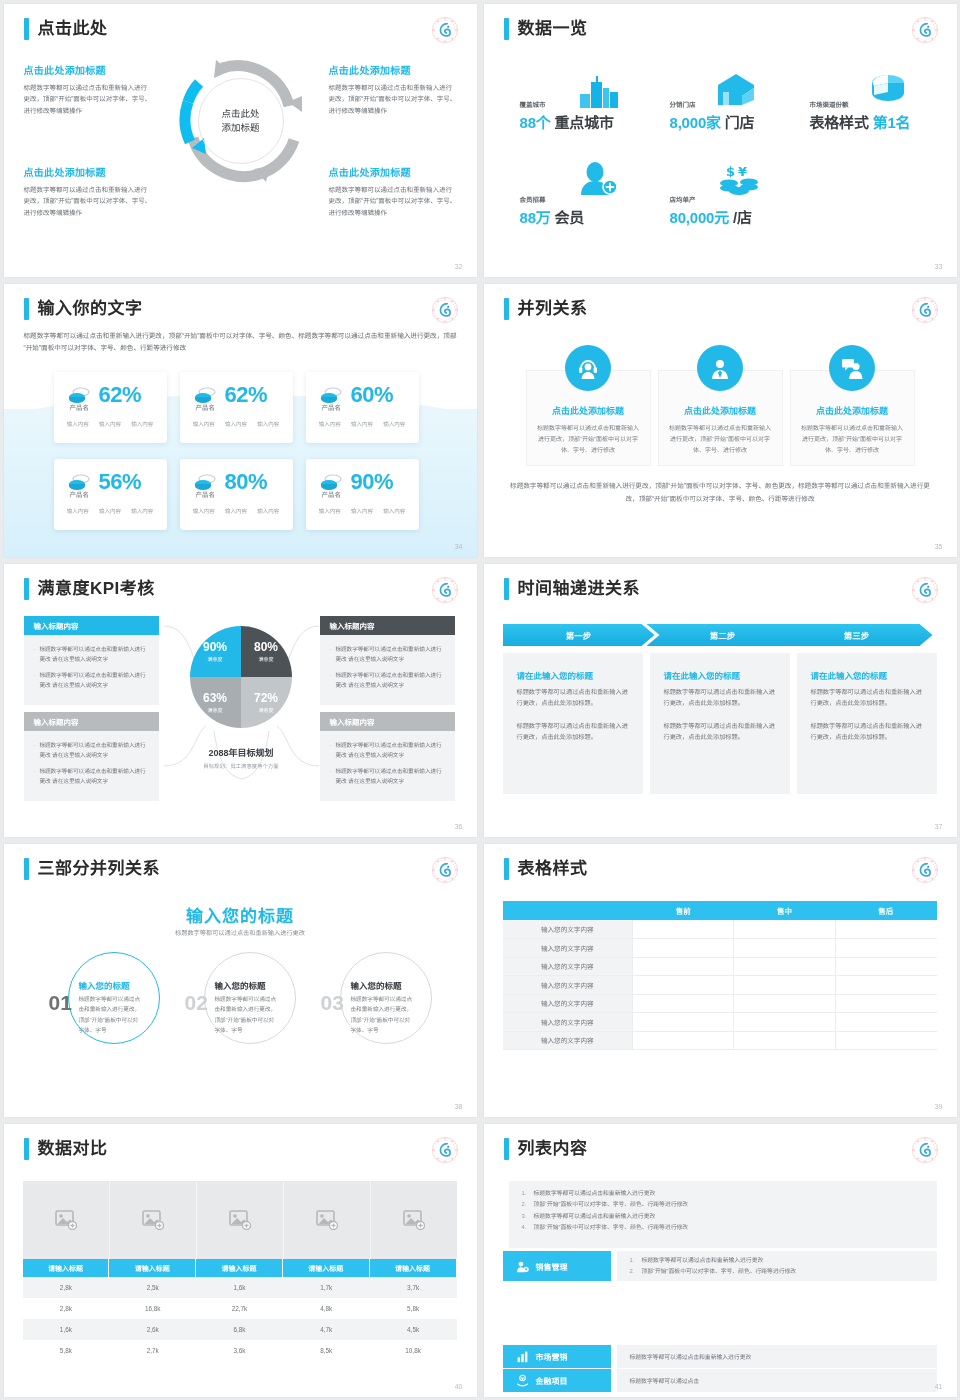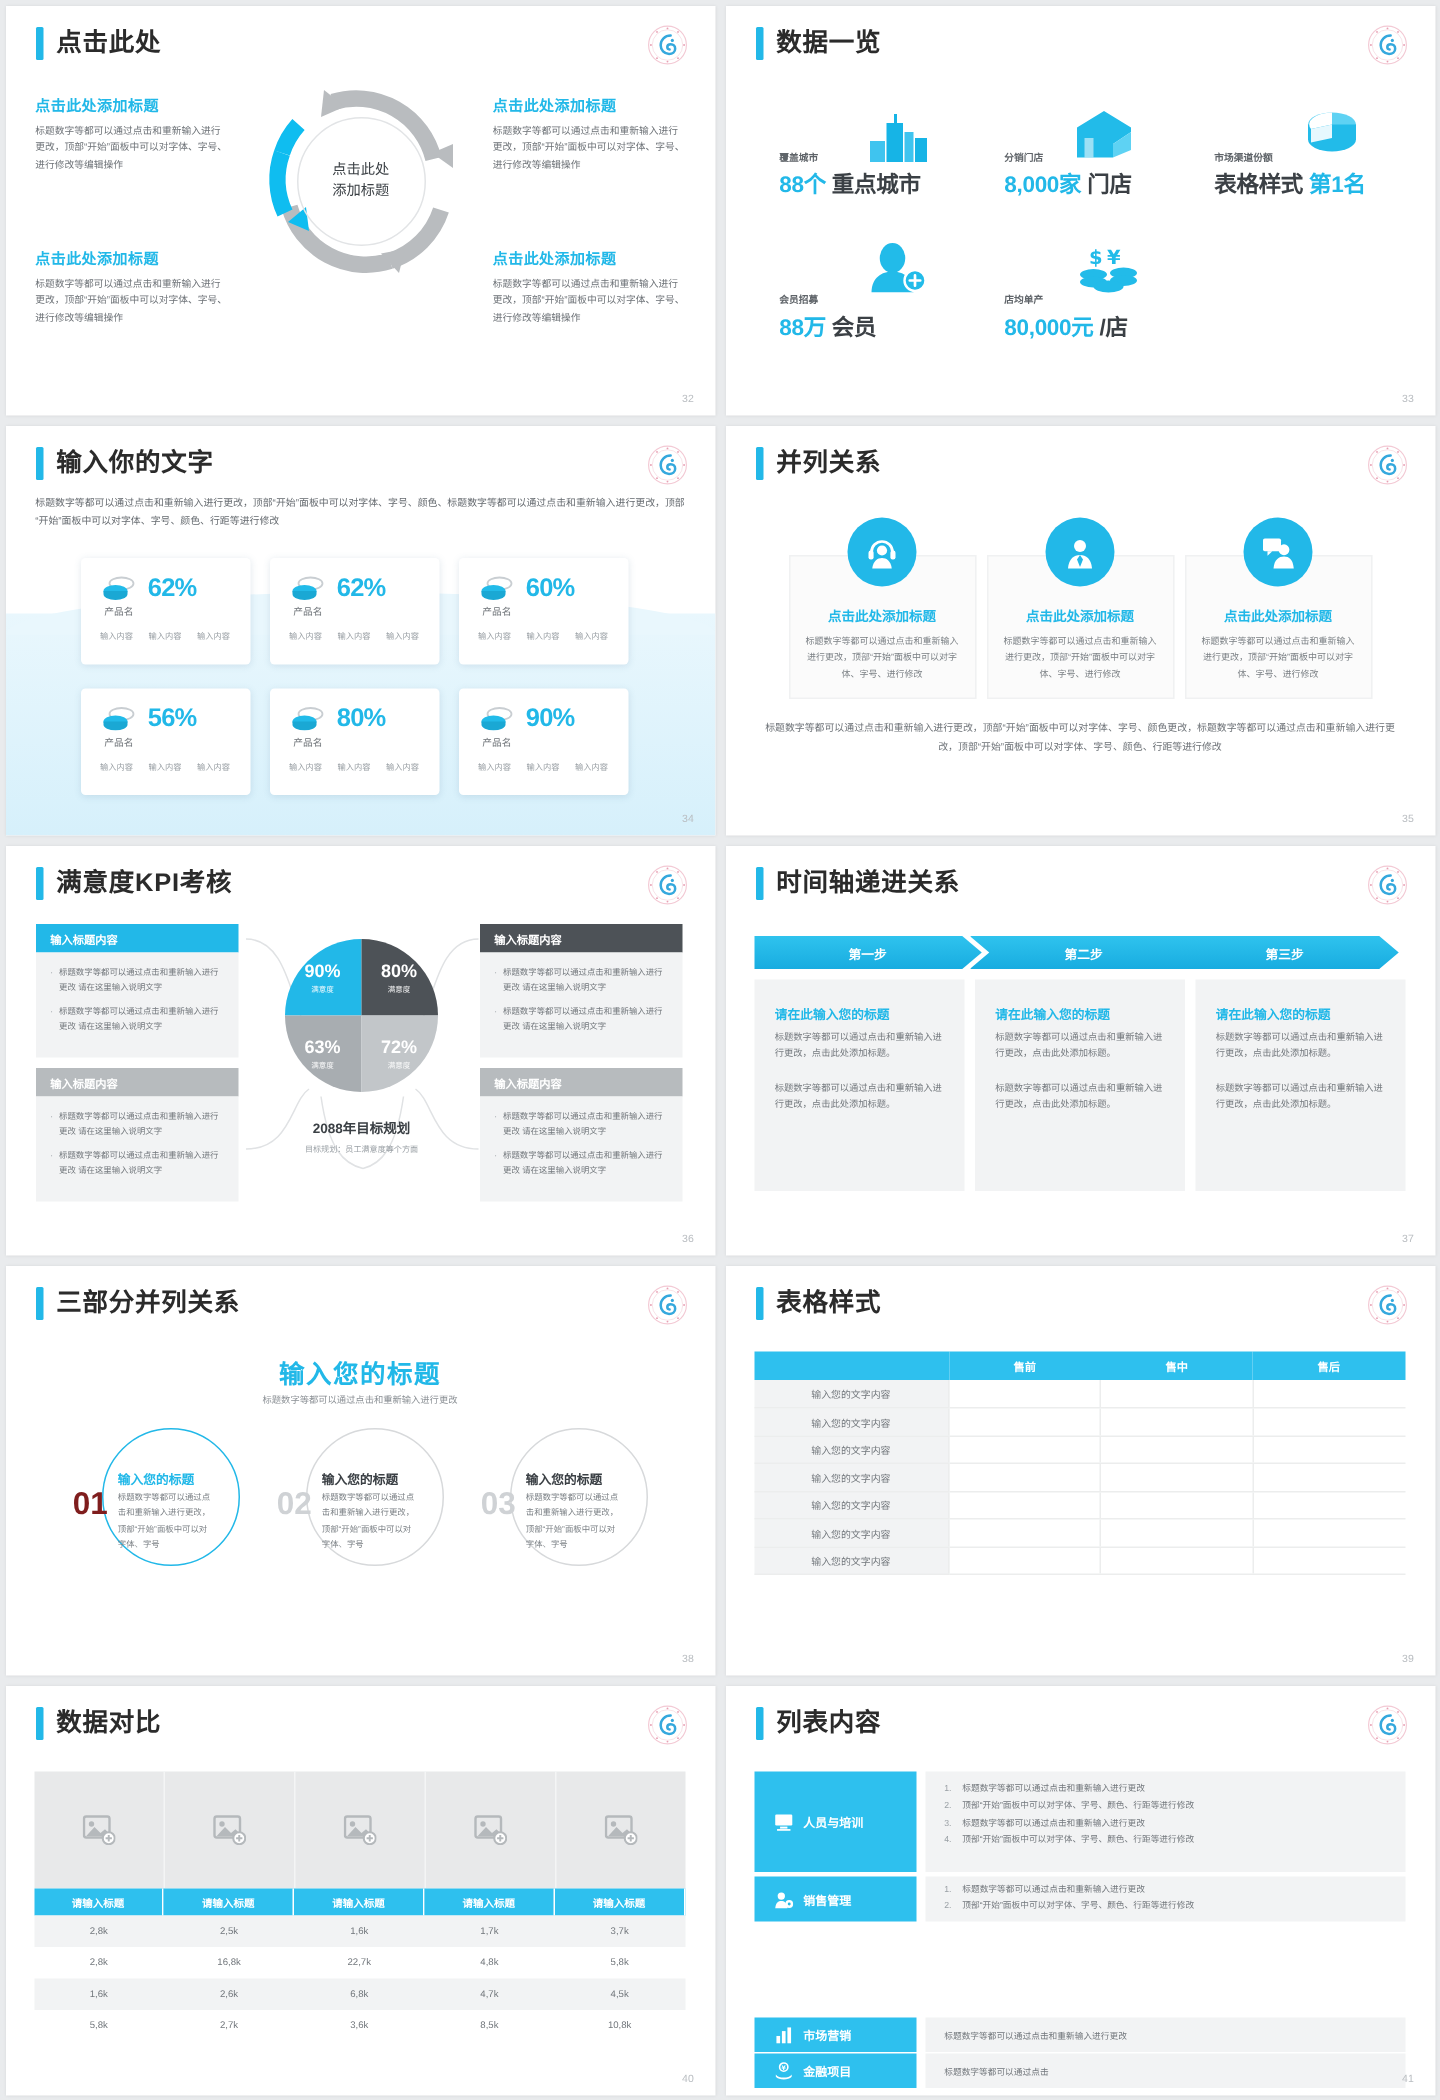--- a/index.html
+++ b/index.html
@@ -53,21 +53,21 @@
     background: linear-gradient(180deg,#e9f7fd 0%,#d6f0fb 100%); }
   .wave:before { content:""; position:absolute; left:0; right:0; top:-14px; height:28px;
     background:#e9f7fd; border-radius: 50% 50% 0 0 / 100% 100% 0 0; }
   .s3-lead { position: absolute; left: 20px; top: 46px; right: 20px; font-size: 6.6px;
     color: #666b70; line-height: 1.85; }
   .card-grid { position: absolute; left: 50px; top: 88px; display: grid;
     grid-template-columns: repeat(3, 113px); grid-template-rows: 71px 71px; gap: 16px 13px; }
   .card { background: #fff; border-radius: 3px; box-shadow: 0 1px 5px rgba(80,120,150,.16);
     position: relative; }
   .card-top { display: flex; align-items: center; padding: 10px 0 0 14px; }
-  .card-pct { font-size: 17px; font-weight: bold; color: #22b8e8; margin-left: 9px; letter-spacing:-.5px;}
+  .card-pct { font-size: 22px; font-weight: bold; color: #22b8e8; margin-left: 9px; letter-spacing:-.5px;}
   .card-name { position: absolute; left: 16px; top: 30px; font-size: 6.5px; color: #6d7277; }
   .card-sub { position: absolute; left: 0; right: 0; top: 48px; display: flex;
     justify-content: space-around; padding: 0 8px; }
   .card-sub span { font-size: 5.5px; color: #9aa0a5; }
 
   
   .pl-col { position: absolute; top: 86px; width: 125px; background: #fbfbfb;
     border: 1px solid #f0f1f2; height: 96px; }
   .pl-badge { position: absolute; top: -26px; left: 50%; margin-left: -23px; width: 46px; height: 46px;
     border-radius: 50%; background: #22b8e8; display:flex; align-items:center; justify-content:center; }
@@ -103,21 +103,21 @@
 
   
   .tc-title { position: absolute; left: 0; right: 0; top: 58px; text-align: center;
     font-size: 17px; font-weight: bold; color: #22b8e8; letter-spacing: 1px; }
   .tc-sub { position: absolute; left: 0; right: 0; top: 84px; text-align: center;
     font-size: 6.2px; color: #8b9095; }
   .tc-circ { position: absolute; top: 108px; width: 92px; height: 92px; border-radius: 50%;
     border: 1px solid #d7d9db; }
   .tc-circ.active { border-color: #22b8e8; }
   .tc-num { position: absolute; font-size: 21px; font-weight: bold; color: #cfd2d5; line-height: 1; }
-  .tc-num.active { color: #7f1d1d; }
+  .tc-num.active { color: #737373; }
   .tc-h { position: absolute; font-size: 8.5px; font-weight: bold; color: #3b4045; }
   .tc-h.active { color: #22b8e8; }
   .tc-p { position: absolute; font-size: 5.6px; line-height: 1.85; color: #7b8085; width: 62px; }
 
   
   .tbl { position: absolute; left: 19px; top: 57px; width: 434px; border-collapse: collapse; }
   .tbl th { background: #2ec0ee; color: #fff; font-size: 7.5px; font-weight: bold; height: 19px; }
   .tbl th:first-child { width: 130px; }
   .tbl td { height: 18.5px; border-bottom: 1px solid #eceded; font-size: 6.6px; color: #72777c; }
   .tbl td:first-child { background: #f2f3f4; text-align: center; }
@@ -894,30 +894,20 @@
           <circle cx="35.8" cy="20" r="0.9"></circle>
           <circle cx="30" cy="32.5" r="0.9"></circle>
           <circle cx="20" cy="35.8" r="0.9"></circle>
           <circle cx="10" cy="32.5" r="0.9"></circle>
           <circle cx="4.2" cy="20" r="0.9"></circle>
           <circle cx="10" cy="7.5" r="0.9"></circle>
         </g>
     </svg>
 
     <div class="ls-row" style="top:57px; height:67px;">
-      <div class="ls-key">
-        <span class="k-ico">
-            <svg width="13" height="13" viewBox="0 0 16 16">
-              <rect x="1" y="2" width="14" height="9" rx="1" fill="#fff"></rect>
-              <rect x="5" y="12" width="6" height="1.6" fill="#fff"></rect>
-              <rect x="2.5" y="14" width="11" height="1.4" fill="#fff"></rect>
-            </svg>
-          </span>
-        <span>人员与培训</span>
-      </div>
       <div class="ls-val">
         <div class="ls-li">
             <i>1.</i>
             <span>标题数字等都可以通过点击和重新输入进行更改</span>
           </div>
         <div class="ls-li">
             <i>2.</i>
             <span>顶部“开始”面板中可以对字体、字号、颜色、行距等进行修改</span>
           </div>
         <div class="ls-li">

